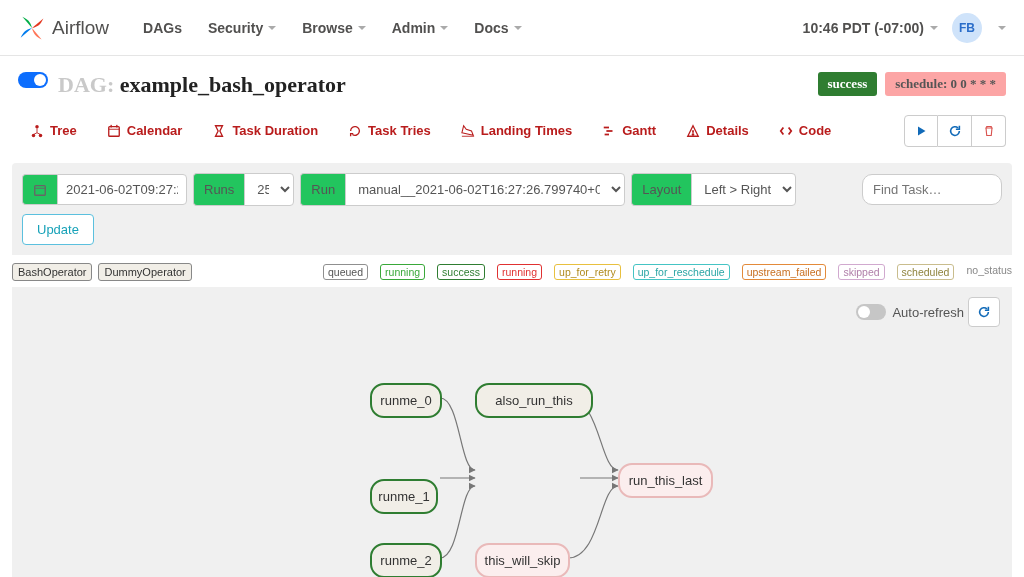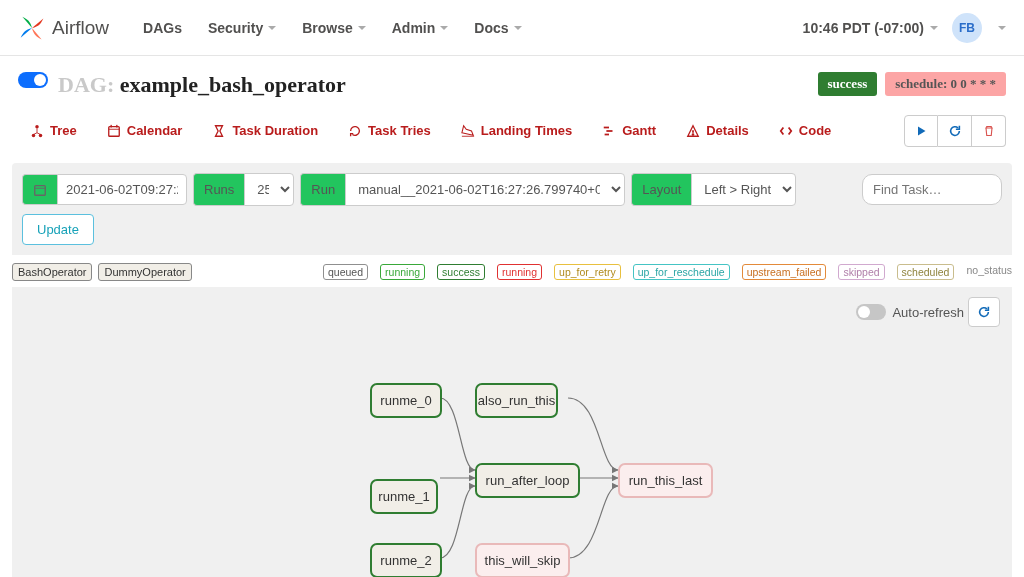--- a/index.html
+++ b/index.html
@@ -67,21 +67,21 @@
 
 
 .graph-wrap { margin: 0 12px 12px 12px; background: #f0f0f0; border-radius: 0 0 4px 4px; padding: 8px; }
 .graph-topbar { display: flex; align-items: center; justify-content: flex-end; gap: 4px; padding: 2px 4px 8px 4px; }
 .auto-refresh { display: flex; align-items: center; gap: 6px; color: #555; font-size: 13px; }
 .toggle-off { width: 30px; height: 16px; border-radius: 10px; background: #c6c6c6; position: relative; }
 .toggle-off::after { content: ""; position: absolute; width: 12px; height: 12px; border-radius: 50%; background: #fff; top: 2px; left: 2px; }
 .refresh-btn { width: 32px; height: 30px; border: 1px solid #ccc; background: #fff; border-radius: 4px; display: flex; align-items: center; justify-content: center; color: #116ab8; cursor: pointer; }
 
 .graph-canvas { position: relative; height: 250px; }
-.node { position: absolute; padding: 8px 12px; border: 2px solid; border-radius: 7px; font-size: 13px; color: #333; display: flex; align-items: center; justify-content: center; }
+.node { position: absolute; padding: 8px 12px; border: 2px solid; border-radius: 14px; font-size: 13px; color: #333; display: flex; align-items: center; justify-content: center; }
 .node.bash { background: #f1eee7; }
 .node.dummy { background: #f1eee7; }
 .node.green { border-color: #2f7d31; }
 .node.pink { background: #fbeeee; border-color: #e9b9b9; }
 svg.edges { position: absolute; top: 0; left: 0; width: 100%; height: 100%; pointer-events: none; }
 </style>
 </head>
 <body>
 
 <div class="navbar">
@@ -302,18 +302,17 @@
       <path d="M420 63 C 440 63, 440 135, 455 135" stroke="#777" fill="none" stroke-width="1.2" marker-end="url(#arrow)"></path>
       <path d="M420 143 L 455 143" stroke="#777" fill="none" stroke-width="1.2" marker-end="url(#arrow)"></path>
       <path d="M420 223 C 440 223, 440 151, 455 151" stroke="#777" fill="none" stroke-width="1.2" marker-end="url(#arrow)"></path>
       <path d="M548 63 C 580 63, 580 135, 598 135" stroke="#777" fill="none" stroke-width="1.2" marker-end="url(#arrow)"></path>
       <path d="M560 143 L 598 143" stroke="#777" fill="none" stroke-width="1.2" marker-end="url(#arrow)"></path>
       <path d="M548 223 C 580 223, 580 151, 598 151" stroke="#777" fill="none" stroke-width="1.2" marker-end="url(#arrow)"></path>
     </svg>
     <div class="node bash green" style="left:350px;top:48px;width:72px">runme_0</div>
     <div class="node bash green" style="left:350px;top:144px;width:68px">runme_1</div>
     <div class="node bash green" style="left:350px;top:208px;width:72px">runme_2</div>
-    <div class="node bash green" style="left:455px;top:48px;width:83px">also_run_this</div>
-    <div class="node bash green" style="left:455px;top:128px;width:105px">run_after_loop</div>
+    <div class="node bash green" style="left:455px;top:48px;width:118px">also_run_this</div>
     <div class="node pink" style="left:455px;top:208px;width:95px">this_will_skip</div>
     <div class="node dummy pink" style="left:598px;top:128px;width:95px">run_this_last</div>
   </div>
 </div>
 
 </body></html>

